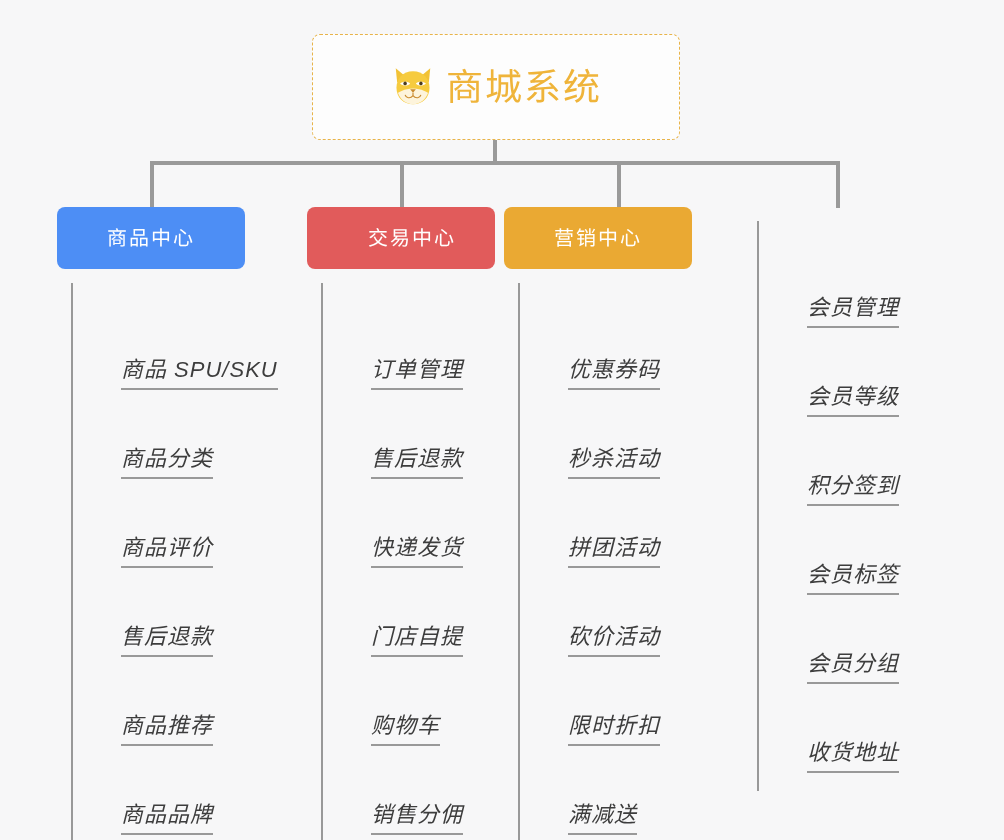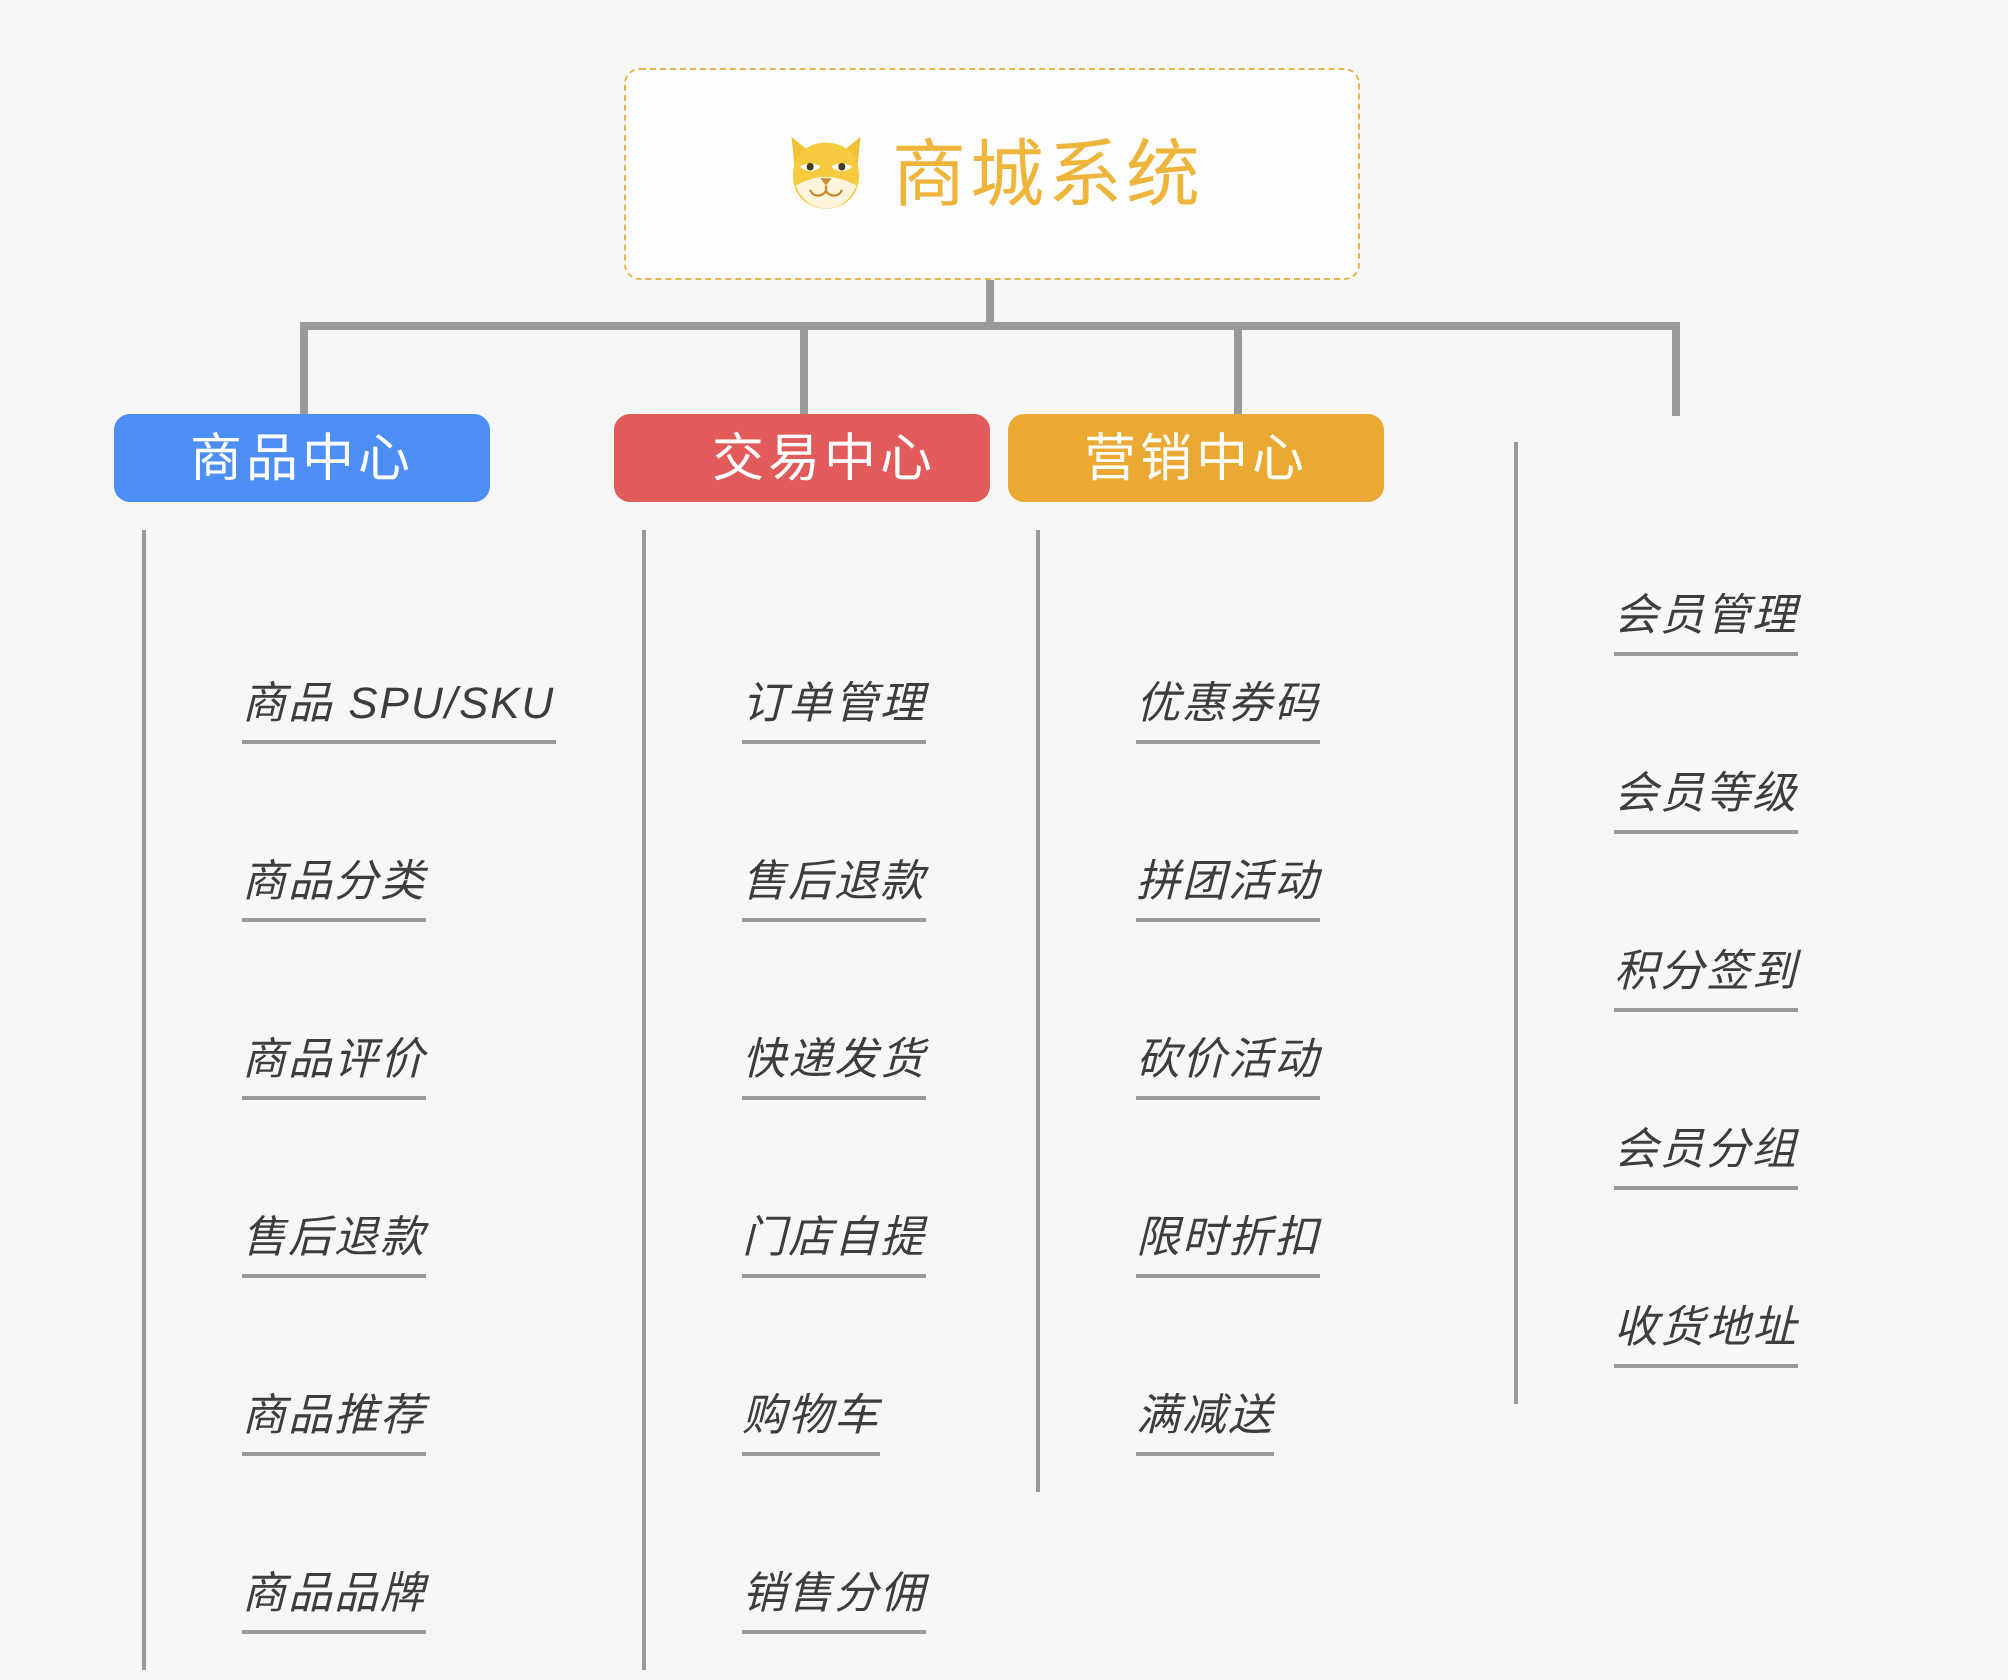--- a/index.html
+++ b/index.html
@@ -84,27 +84,27 @@
     top: 207px;
   }
   .cat-1 { left: 57px;  width: 188px; }
   .cat-2 { left: 307px; width: 188px; }
   .cat-3 { left: 504px; width: 188px; }
   .cat-4 { left: 743px; width: 188px; }
 
   .cat-header {
     box-sizing: border-box;
     width: 100%;
-    height: 44px;
+    height: 62px;
     border-radius: 8px;
     display: flex;
     align-items: center;
     justify-content: center;
     color: #ffffff;
-    font-size: 26px;
+    font-size: 20px;
     letter-spacing: 2px;
     line-height: 1;
   }
 
   
   .leaf-list {
     position: relative;
     margin: 14px;
     padding: 18px;
     list-style: none;
@@ -209,20 +209,23 @@
     </ul>
   </div>
 
   <div class="category cat-3">
     <div class="cat-header" style="background: rgb(234, 169, 51);">营销中心</div>
     <ul class="leaf-list">
       <li class="leaf-item">
           <span class="leaf-text">优惠券码</span>
         </li>
       <li class="leaf-item">
+          <span class="leaf-text">秒杀活动</span>
+        </li>
+      <li class="leaf-item">
           <span class="leaf-text">拼团活动</span>
         </li>
       <li class="leaf-item">
           <span class="leaf-text">砍价活动</span>
         </li>
       <li class="leaf-item">
           <span class="leaf-text">限时折扣</span>
         </li>
       <li class="leaf-item">
           <span class="leaf-text">满减送</span>
@@ -235,20 +238,23 @@
       <li class="leaf-item">
           <span class="leaf-text">会员管理</span>
         </li>
       <li class="leaf-item">
           <span class="leaf-text">会员等级</span>
         </li>
       <li class="leaf-item">
           <span class="leaf-text">积分签到</span>
         </li>
       <li class="leaf-item">
+          <span class="leaf-text">会员标签</span>
+        </li>
+      <li class="leaf-item">
           <span class="leaf-text">会员分组</span>
         </li>
       <li class="leaf-item">
           <span class="leaf-text">收货地址</span>
         </li>
     </ul>
   </div>
 
 </div>
 

